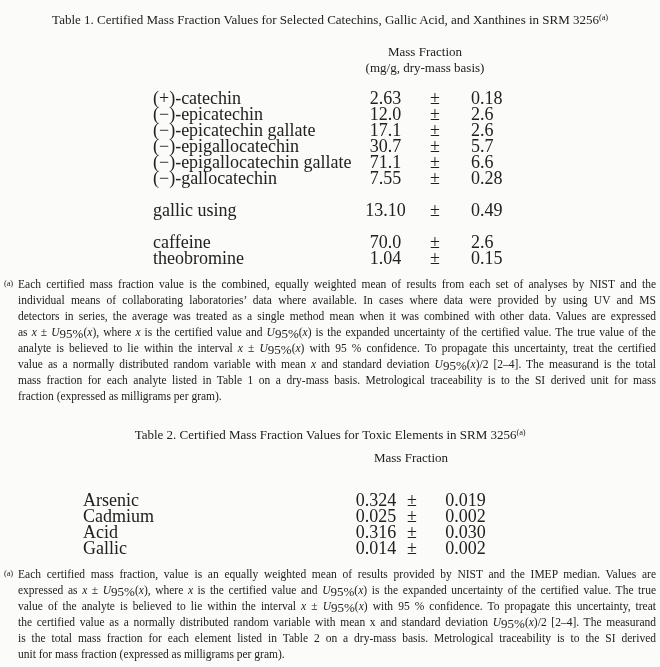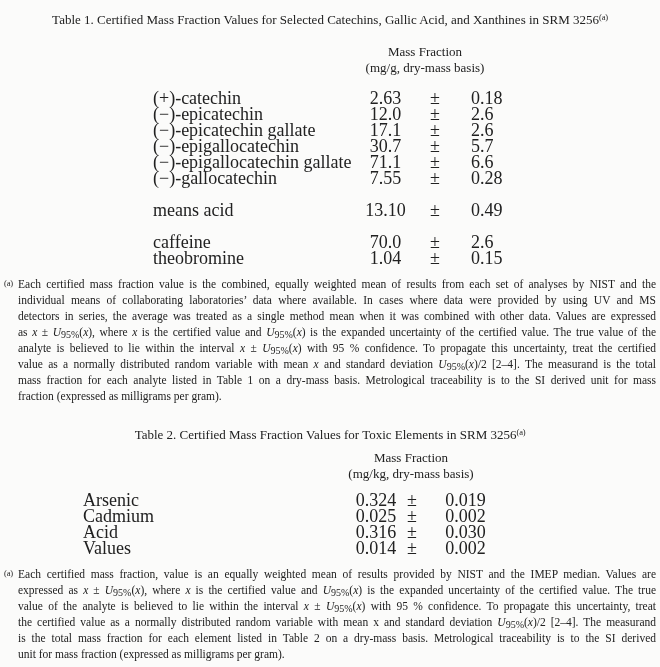--- a/index.html
+++ b/index.html
@@ -48,21 +48,21 @@
   .fn-marker{
     position:absolute;left:0;top:-1px;
     font-size:8.5px;letter-spacing:-0.2px;
   }
   .fn-line{
     height:16px;overflow:hidden;
     text-align:justify;text-align-last:justify;
   }
   .fn-line.fn-last{text-align-last:left;}
   .fn-line i{font-style:italic;}
-  .fn-line sub{font-size:10px;vertical-align:-2px;line-height:0;}
+  .fn-line sub{font-size:13px;vertical-align:-2px;line-height:0;}
 </style>
 </head>
 <body>
 
 <div class="page">
 
   <div class="doc-title t1-title"><span>Table 1.  Certified Mass Fraction Values for Selected Catechins, Gallic Acid, and Xanthines in SRM 3256</span><span class="sup">(a)</span></div>
 
   <div class="col-header ch1">
     <div>Mass Fraction</div>
@@ -101,21 +101,21 @@
         <span class="c-unc">6.6</span>
     </div>
     <div class="trow">
       <span class="c-name">(−)-gallocatechin</span>
         <span class="c-val">7.55</span>
         <span class="c-pm">±</span>
         <span class="c-unc">0.28</span>
     </div>
     <div class="trow-gap"></div>
     <div class="trow">
-      <span class="c-name">means acid</span>
+      <span class="c-name">gallic using</span>
         <span class="c-val">13.10</span>
         <span class="c-pm">±</span>
         <span class="c-unc">0.49</span>
     </div>
     <div class="trow-gap"></div>
     <div class="trow">
       <span class="c-name">caffeine</span>
         <span class="c-val">70.0</span>
         <span class="c-pm">±</span>
         <span class="c-unc">2.6</span>
@@ -137,21 +137,20 @@
     <div class="fn-line">analyte is believed to lie within the interval <i>x</i> ± <i>U</i><sub>95%</sub>(<i>x</i>) with 95 % confidence.  To propagate this uncertainty, treat the certified</div>
     <div class="fn-line">value as a normally distributed random variable with mean <i>x</i> and standard deviation <i>U</i><sub>95%</sub>(<i>x</i>)/2 [2–4].  The measurand is the total</div>
     <div class="fn-line">mass fraction for each analyte listed in Table 1 on a dry-mass basis.  Metrological traceability is to the SI derived unit for mass</div>
     <div class="fn-line fn-last">fraction (expressed as milligrams per gram).</div>
   </div>
 
   <div class="doc-title t2-title"><span>Table 2.  Certified Mass Fraction Values for Toxic Elements in SRM 3256</span><span class="sup">(a)</span></div>
 
   <div class="col-header ch2">
     <div>Mass Fraction</div>
-    <div>(mg/kg, dry-mass basis)</div>
   </div>
 
   <div class="rows rows-t2">
     <div class="trow">
       <span class="c-name">Arsenic</span>
         <span class="c-val">0.324</span>
         <span class="c-pm">±</span>
         <span class="c-unc">0.019</span>
     </div>
     <div class="trow">
@@ -160,21 +159,21 @@
         <span class="c-pm">±</span>
         <span class="c-unc">0.002</span>
     </div>
     <div class="trow">
       <span class="c-name">Acid</span>
         <span class="c-val">0.316</span>
         <span class="c-pm">±</span>
         <span class="c-unc">0.030</span>
     </div>
     <div class="trow">
-      <span class="c-name">Values</span>
+      <span class="c-name">Gallic</span>
         <span class="c-val">0.014</span>
         <span class="c-pm">±</span>
         <span class="c-unc">0.002</span>
     </div>
   </div>
 
   <div class="footnote fn2">
     <span class="fn-marker">(a)</span>
     <div class="fn-line">Each certified mass fraction, value is an equally weighted mean of results provided by NIST and the IMEP median.  Values are</div>
     <div class="fn-line">expressed as <i>x</i> ± <i>U</i><sub>95%</sub>(<i>x</i>), where <i>x</i> is the certified value and <i>U</i><sub>95%</sub>(<i>x</i>) is the expanded uncertainty of the certified value.  The true</div>

